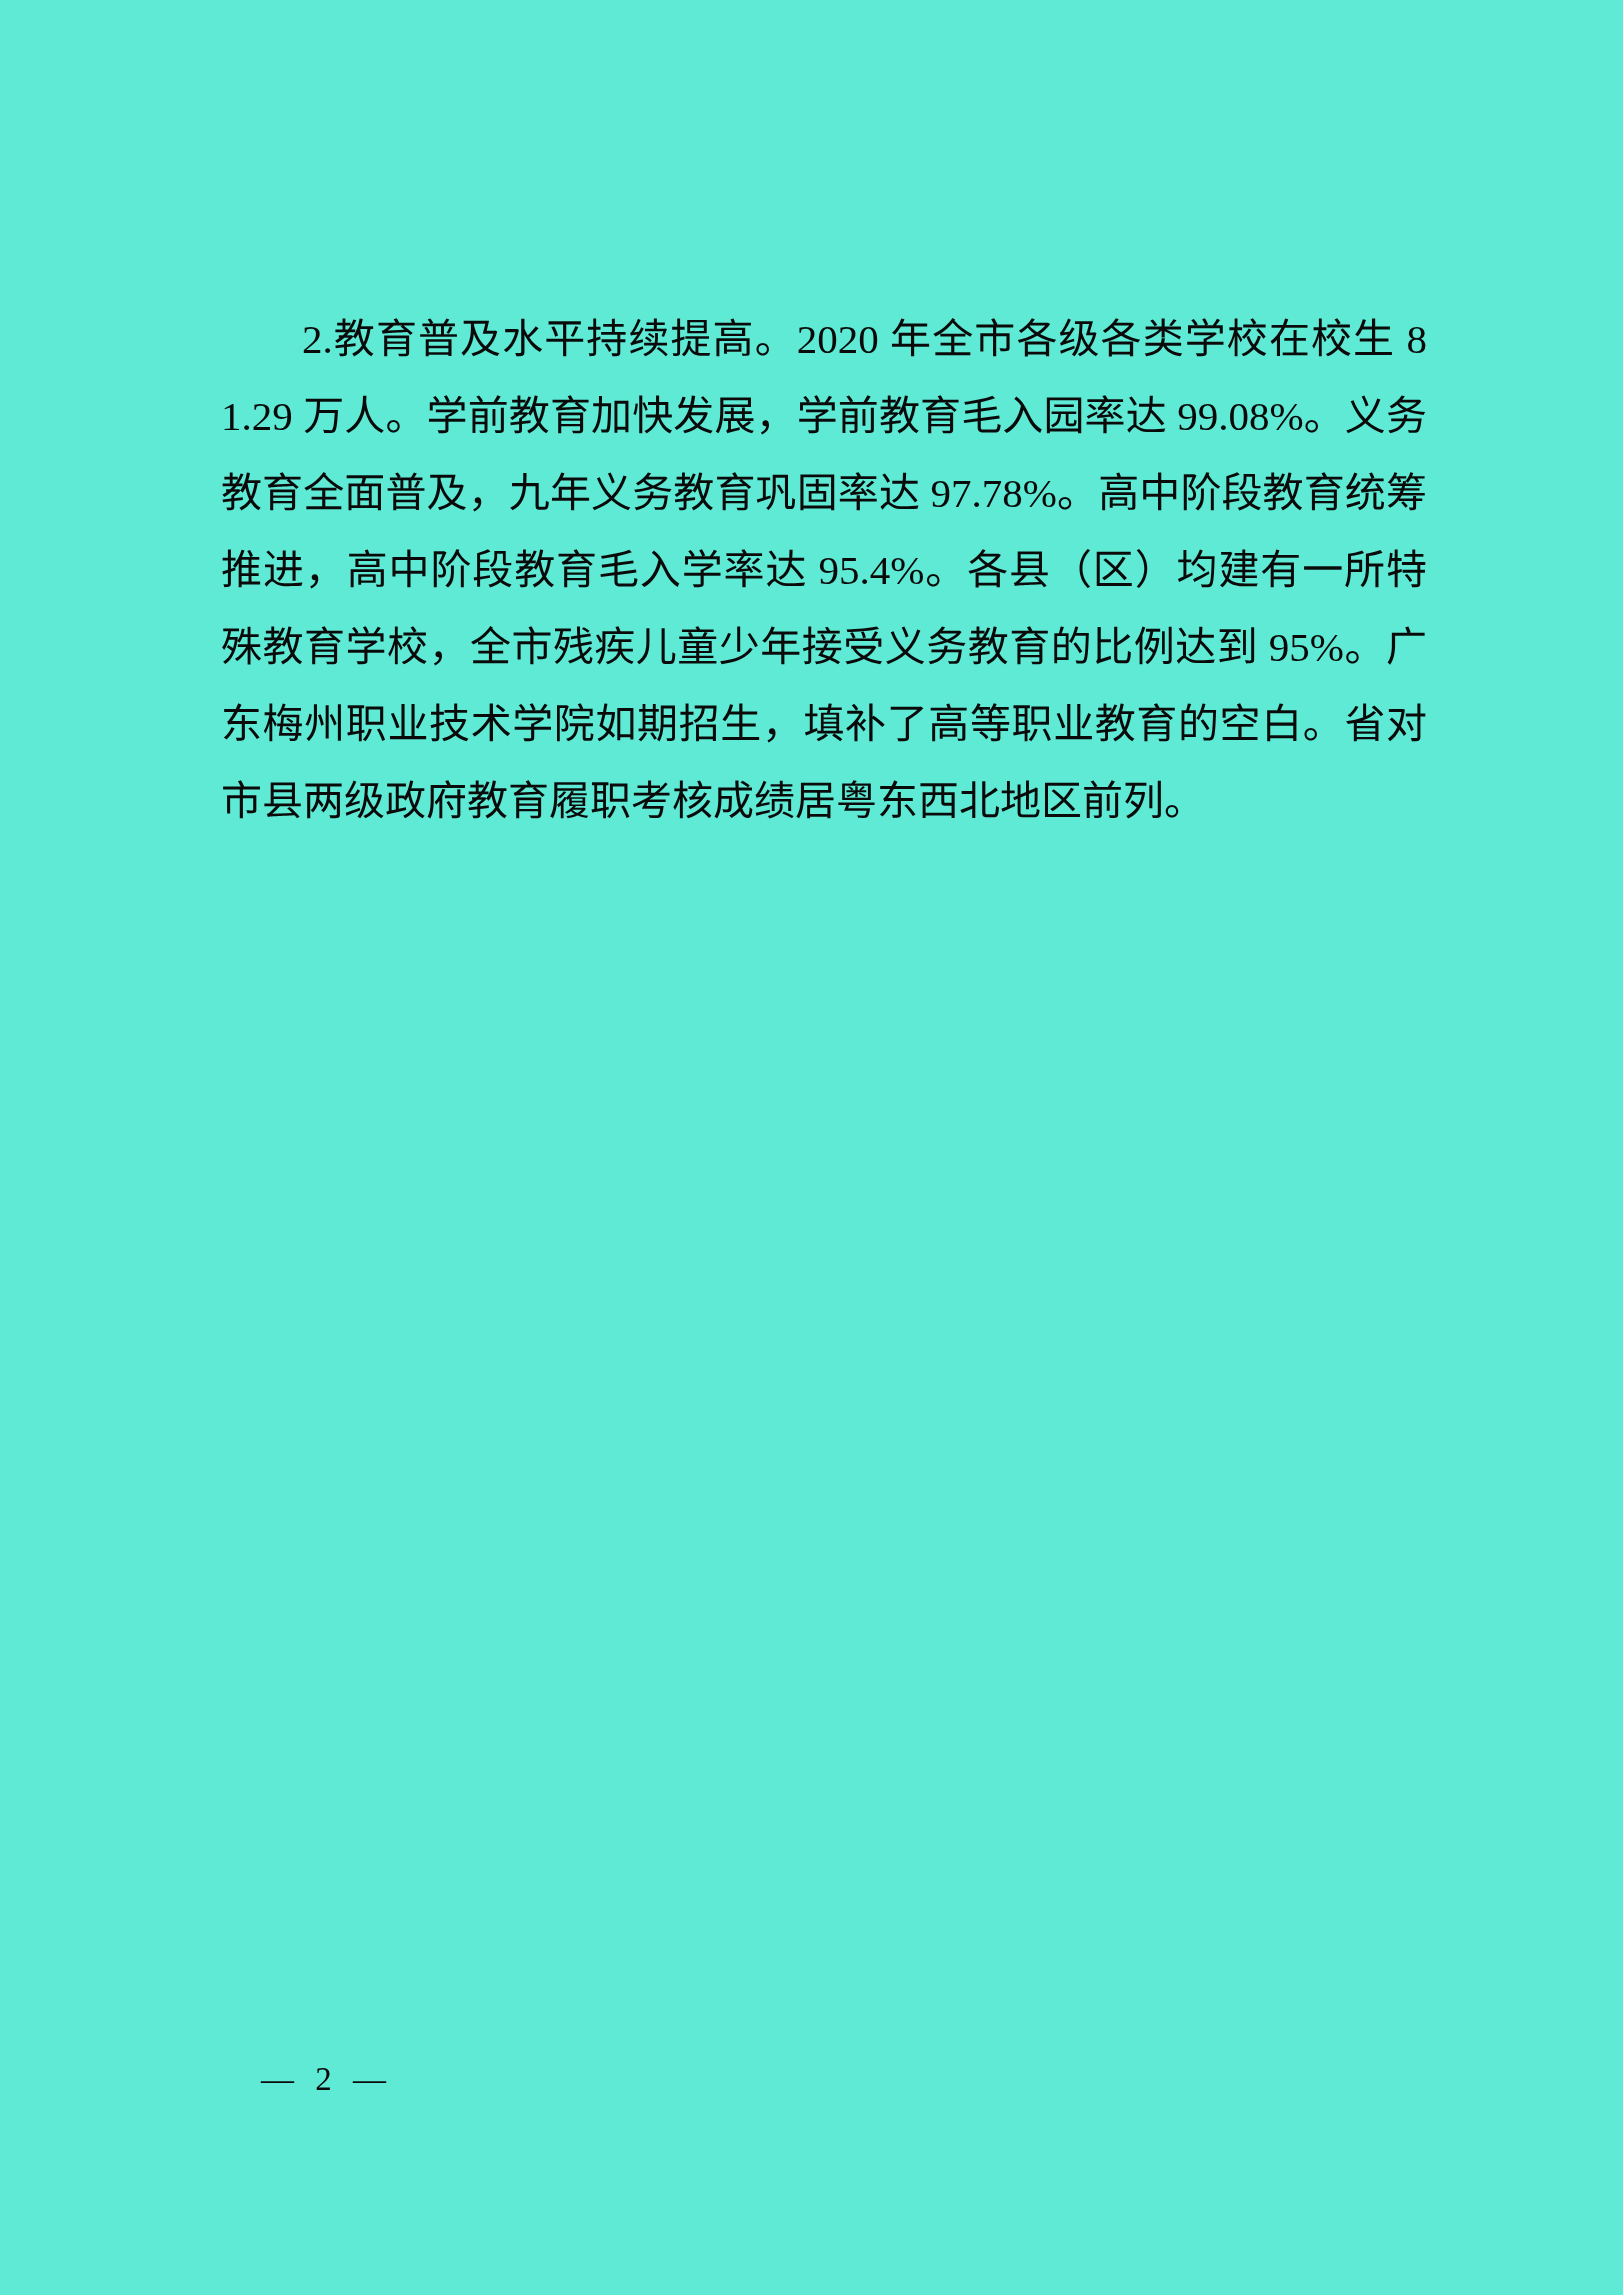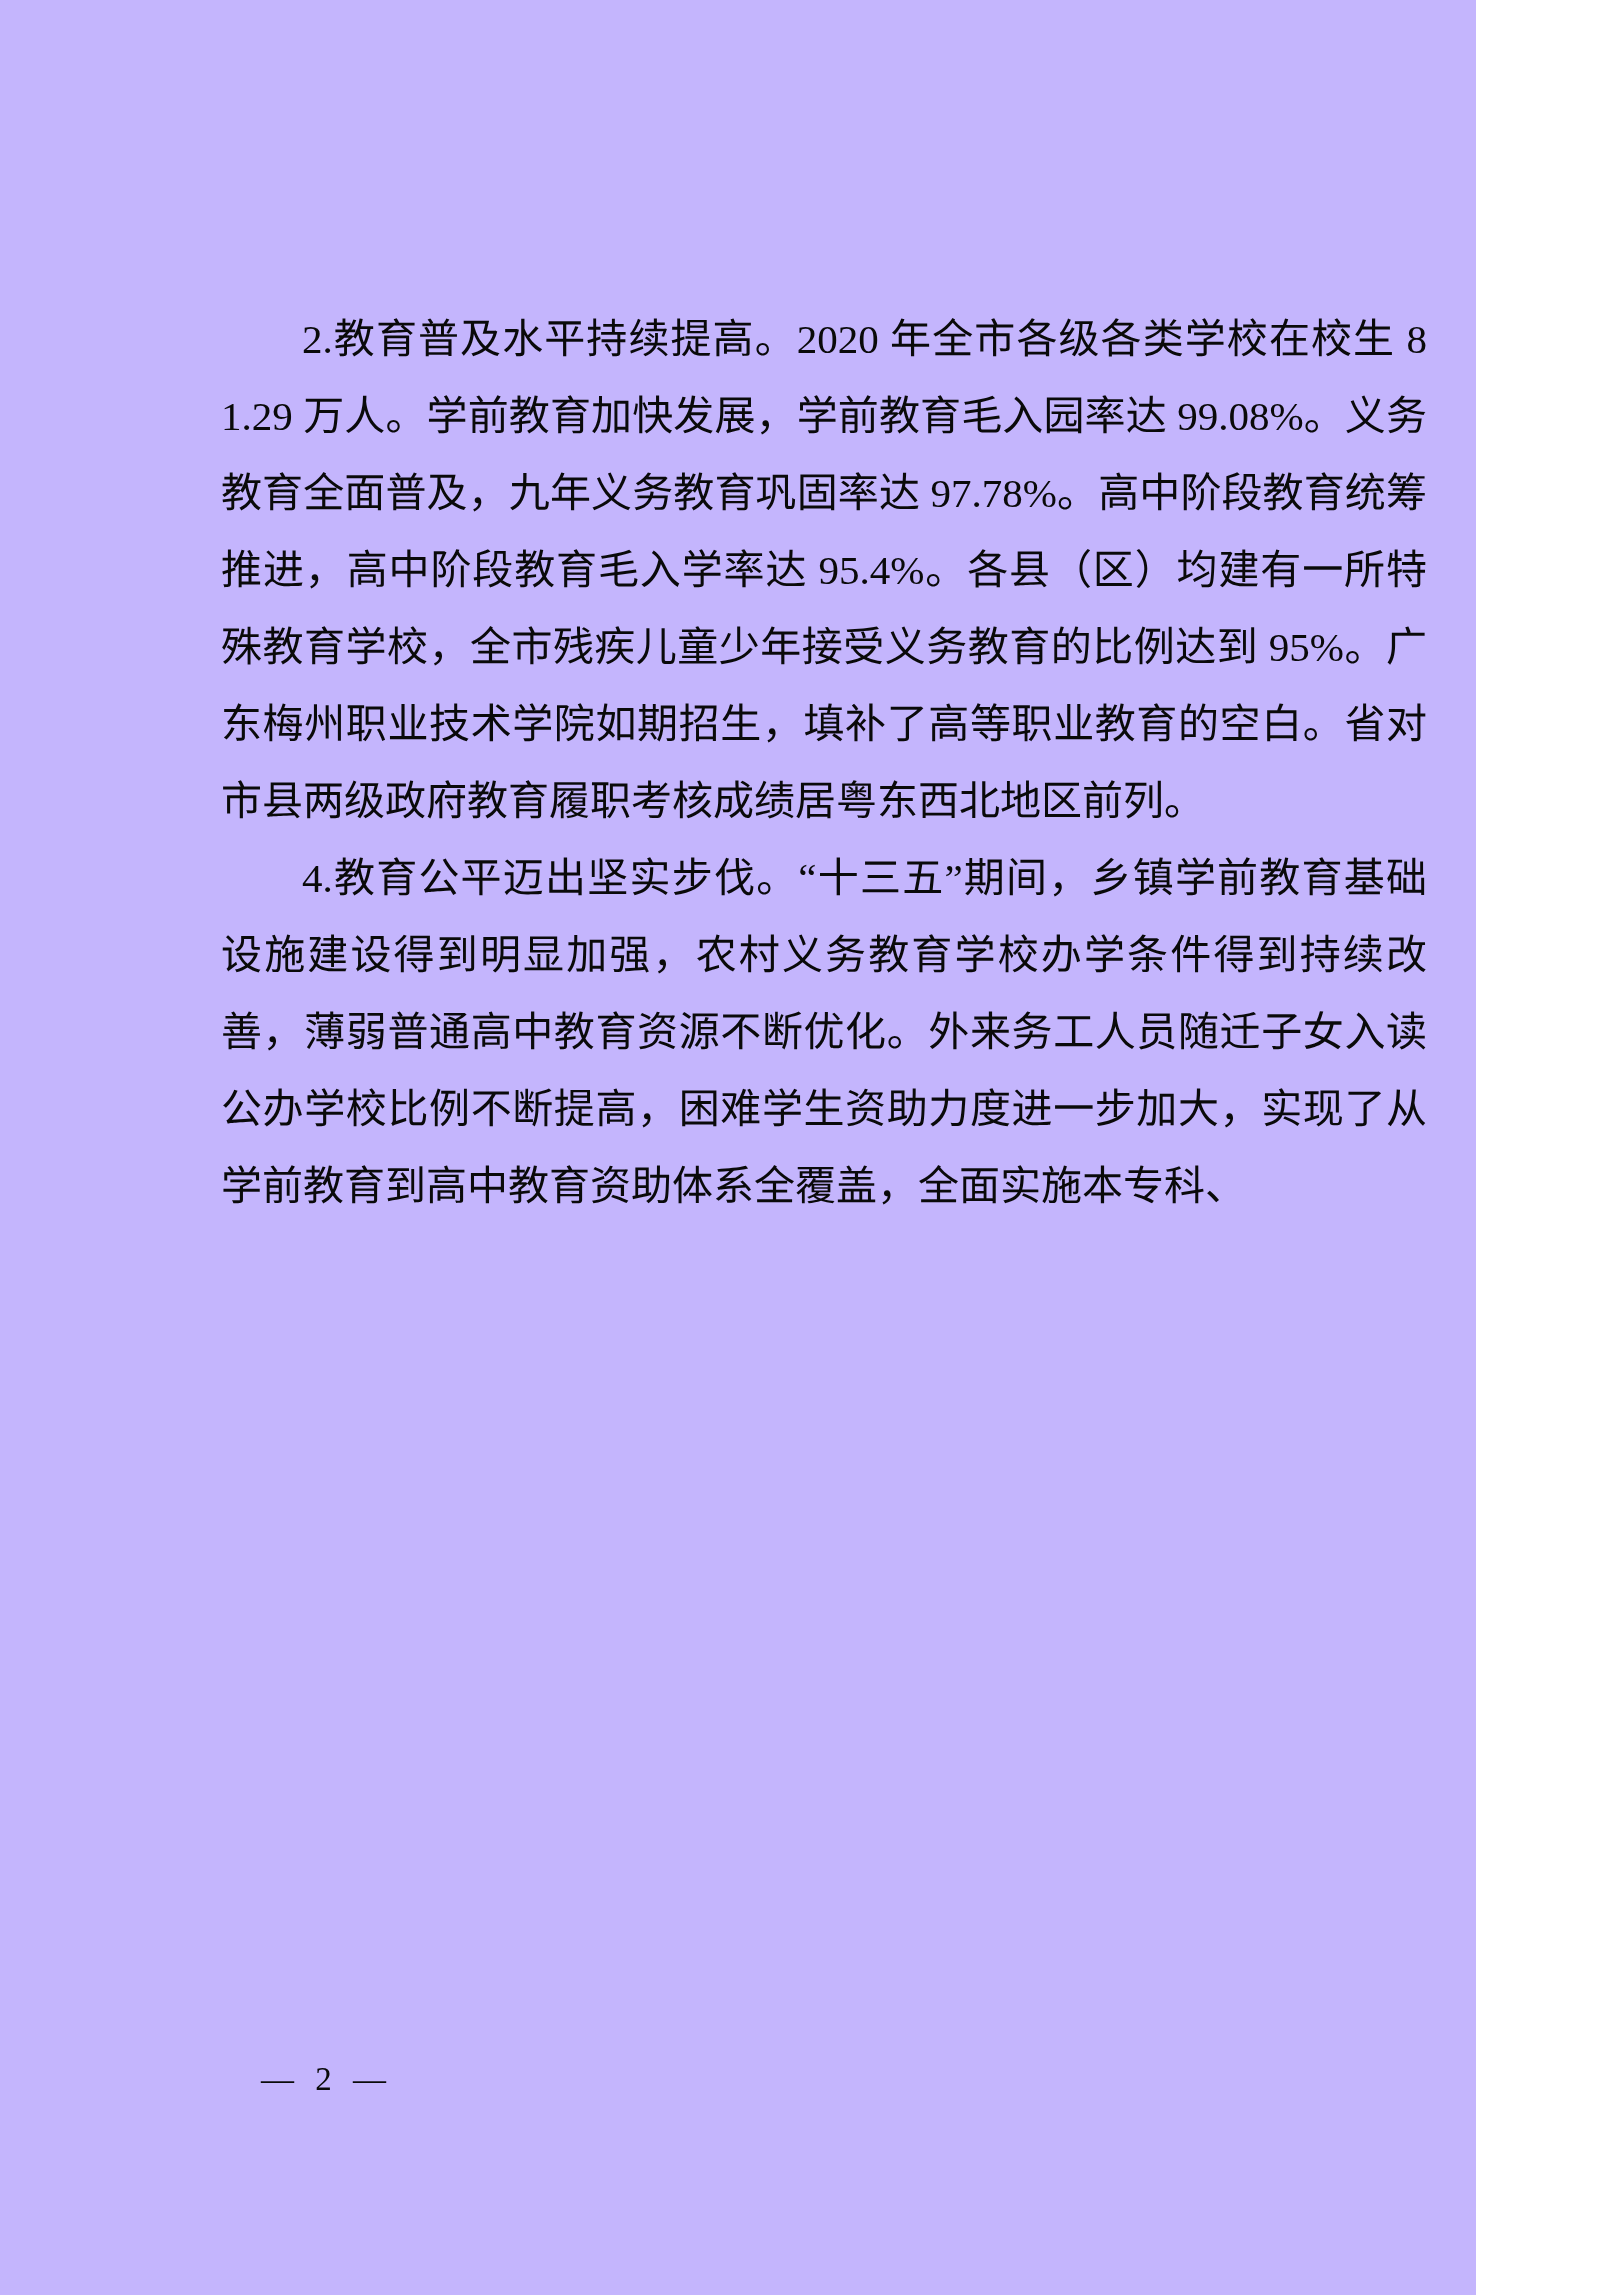--- a/index.html
+++ b/index.html
@@ -3,23 +3,23 @@
 <meta charset="utf-8">
 <style>
   * { margin: 0; padding: 0; box-sizing: border-box; }
 
   html, body {
     background: #ffffff;
   }
 
   .page {
     position: relative;
-    width: 1476px;
+    width: 1623px;
     height: 2295px;
-    background: #c4b5fd;
+    background: #5eead4;
     overflow: hidden;
     font-family: "Liberation Serif", "DejaVu Serif", serif;
     color: #000000;
   }
 
   .content {
     position: absolute;
     left: 221px;
     top: 301px;
     width: 1206px;
@@ -46,19 +46,18 @@
     font-family: "Liberation Serif", "DejaVu Serif", serif;
   }
 </style>
 </head>
 <body>
 
 <div class="page">
 
   <div class="content">
     <p>2.教育普及水平持续提高。2020 年全市各级各类学校在校生 81.29 万人。学前教育加快发展，学前教育毛入园率达 99.08%。义务教育全面普及，九年义务教育巩固率达 97.78%。高中阶段教育统筹推进，高中阶段教育毛入学率达 95.4%。各县（区）均建有一所特殊教育学校，全市残疾儿童少年接受义务教育的比例达到 95%。广东梅州职业技术学院如期招生，填补了高等职业教育的空白。省对市县两级政府教育履职考核成绩居粤东西北地区前列。</p>
-    <p>4.教育公平迈出坚实步伐。“十三五”期间，乡镇学前教育基础设施建设得到明显加强，农村义务教育学校办学条件得到持续改善，薄弱普通高中教育资源不断优化。外来务工人员随迁子女入读公办学校比例不断提高，困难学生资助力度进一步加大，实现了从学前教育到高中教育资助体系全覆盖，全面实施本专科、</p>
   </div>
 
   <div class="footer">— 2 —</div>
 
 </div>
 
 
 </body></html>

